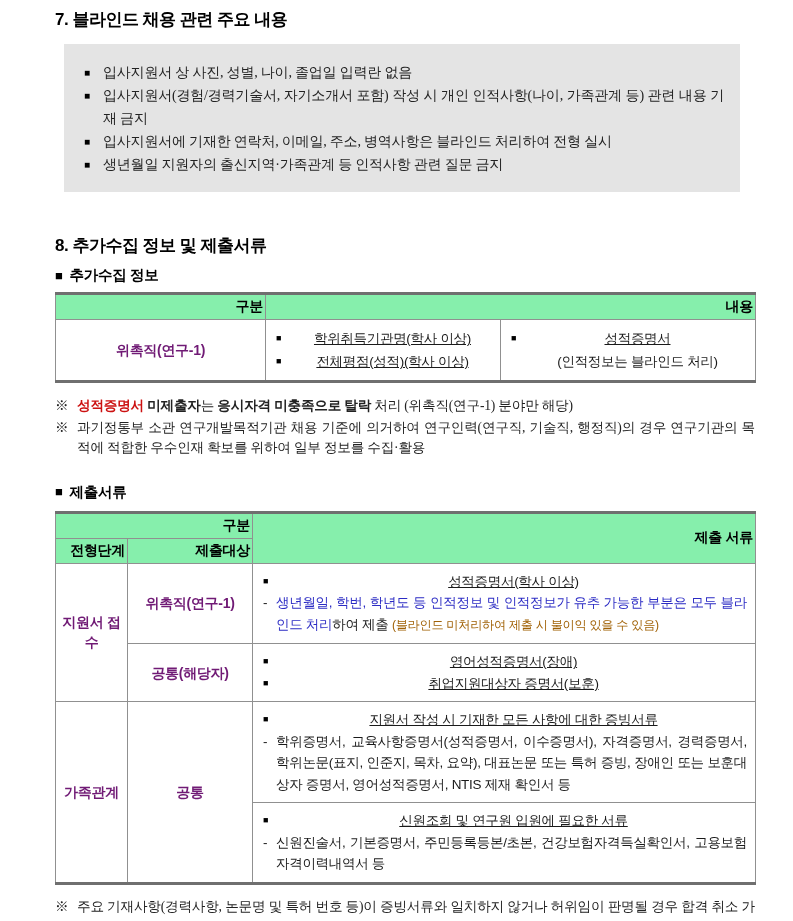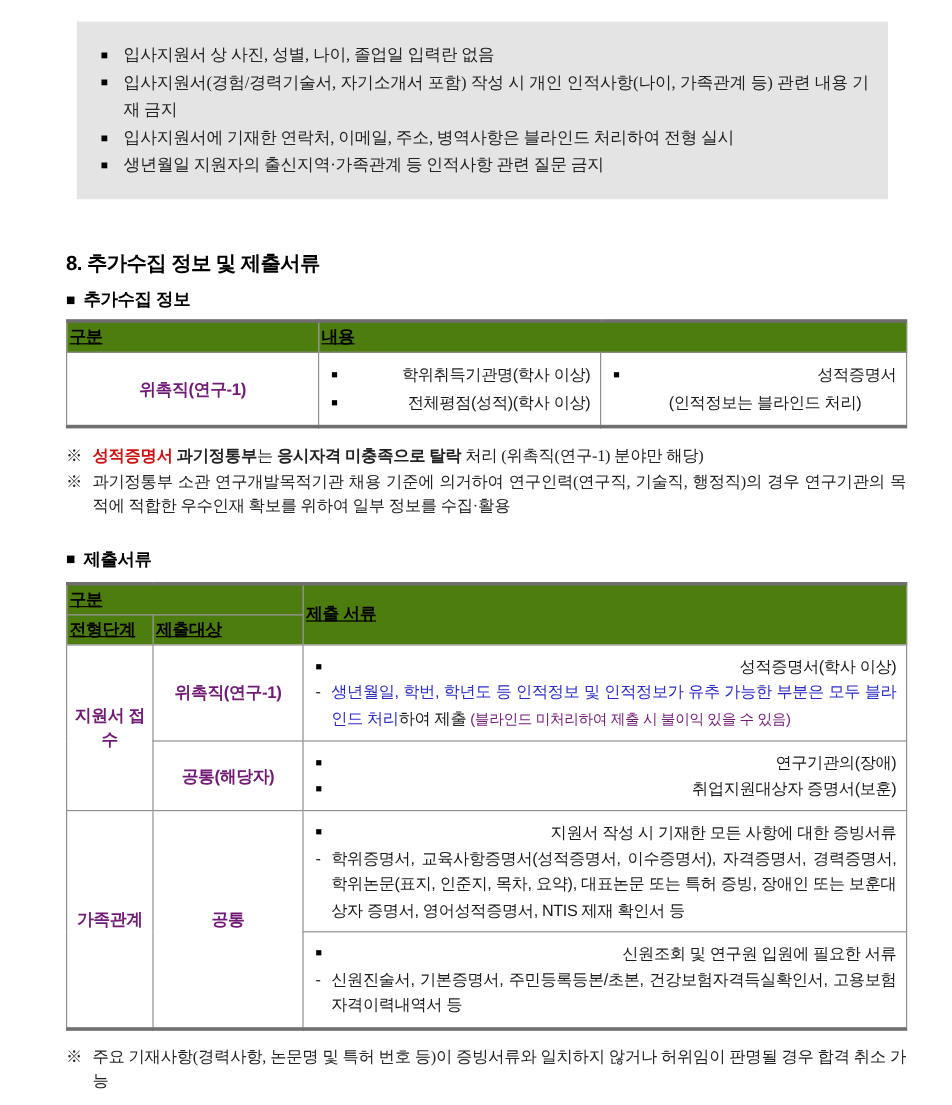--- a/index.html
+++ b/index.html
@@ -30,38 +30,38 @@
   
   .sub-label{display:flex;align-items:center;font-size:14.5px;font-weight:bold;
     color:#000;letter-spacing:-0.3px;}
   .sub-label .bigsq{font-size:13px;margin-right:7px;line-height:18px;}
 
   
   table{border-collapse:collapse;width:700px;table-layout:fixed;
     font-size:13.5px;letter-spacing:-0.3px;}
   table{border-top:3px solid #6f6f6f;border-bottom:3px solid #6f6f6f;}
   th,td{border:1px solid #909090;vertical-align:middle;}
-  th{background:#4d7c0f;font-weight:bold;text-align:left;
-    padding:3px 2px;font-size:14px;color:#000;text-decoration:underline;}
+  th{background:#86efac;font-weight:bold;text-align:right;
+    padding:3px 2px;font-size:14px;color:#000;}
   td.cat{font-weight:bold;text-align:center;font-size:14px;color:#701a75;
     padding:4px 2px;line-height:20px;}
   td.docs{padding:7px 8px 7px 10px;line-height:23px;color:#1a1a1a;}
   .docs-line{display:flex;}
   .docs-line .mk{flex:0 0 17px;font-size:9px;line-height:23px;color:#000;}
   .docs-line .mkd{flex:0 0 13px;line-height:23px;}
   .docs-line .tx{flex:1;text-align:justify;}
-  .docs-line .tx.nj{text-align:right;}
+  .docs-line .tx.nj{text-align:center;text-decoration:underline;}
   .cont-indent{padding-left:17px;text-align:center;}
   .t2 td.docs{line-height:21.5px;}
   .t2 .docs-line .mk{line-height:21.5px;}
   .t2 .docs-line .mkd{line-height:21.5px;}
 
   .blue{color:#2b2bc4;}
   .red{color:#cc1111;}
-  .red-small{color:#701a75;font-size:12.2px;}
+  .red-small{color:#a16207;font-size:12.2px;}
 
   
   .note{display:flex;font-size:13.6px;line-height:20.5px;
     font-family:"Liberation Serif",serif;color:#222;}
   .note .mk{flex:0 0 22px;line-height:20.5px;}
   .note .tx{flex:1;text-align:justify;letter-spacing:-0.2px;}
   .note .tx b{font-family:"Liberation Serif",serif;}
 
   
   .sp-title7{margin-top:2px;}
@@ -72,20 +72,21 @@
   .gap-sub2{margin-top:24px;}
   .gap-t2{margin-top:9px;}
   .gap-fn{margin-top:12px;}
   .note + .note{margin-top:1px;}
 </style>
 </head>
 <body>
 
 <div class="page">
 
+  <h1 class="sec-title sp-title7">7. 블라인드 채용 관련 주요 내용</h1>
 
   <div class="gray-box">
     <div class="box-line">
       <span class="mk">■</span>
       <span class="tx">입사지원서 상 사진, 성별, 나이, 졸업일 입력란 없음</span>
     </div>
     <div class="box-line">
       <span class="mk">■</span>
       <span class="tx">입사지원서(경험/경력기술서, 자기소개서 포함) 작성 시 개인 인적사항(나이, 가족관계 등) 관련 내용 기재 금지</span>
     </div>
@@ -135,21 +136,21 @@
           <span class="tx nj">성적증명서</span>
         </div>
         <div class="cont-indent">(인적정보는 블라인드 처리)</div>
       </td>
     </tr>
   </tbody>
     </table>
 
   <div class="note gap-n1">
     <span class="mk">※</span>
-    <span class="tx"><b class="red">성적증명서</b><b> 과기정통부</b><span>는 </span><b>응시자격 미충족으로 탈락</b><span> 처리 (위촉직(연구-1) 분야만 해당)</span></span>
+    <span class="tx"><b class="red">성적증명서</b><b> 미제출자</b><span>는 </span><b>응시자격 미충족으로 탈락</b><span> 처리 (위촉직(연구-1) 분야만 해당)</span></span>
   </div>
   <div class="note">
     <span class="mk">※</span>
     <span class="tx">과기정통부 소관 연구개발목적기관 채용 기준에 의거하여 연구인력(연구직, 기술직, 행정직)의 경우 연구기관의 목적에 적합한 우수인재 확보를 위하여 일부 정보를 수집·활용</span>
   </div>
 
   <div class="sub-label gap-sub2">
     <span class="bigsq">■</span>
     <span>제출서류</span>
   </div>
@@ -181,21 +182,21 @@
           <span class="mkd">-</span>
           <span class="tx"><span class="blue">생년월일, 학번, 학년도 등 인적정보 및 인적정보가 유추 가능한 부분은 모두 블라인드 처리</span><span>하여 제출 </span><span class="red-small">(블라인드 미처리하여 제출 시 불이익 있을 수 있음)</span></span>
         </div>
       </td>
     </tr>
     <tr>
       <td class="cat">공통(해당자)</td>
       <td class="docs">
         <div class="docs-line">
           <span class="mk">■</span>
-          <span class="tx nj">연구기관의(장애)</span>
+          <span class="tx nj">영어성적증명서(장애)</span>
         </div>
         <div class="docs-line">
           <span class="mk">■</span>
           <span class="tx nj">취업지원대상자 증명서(보훈)</span>
         </div>
       </td>
     </tr>
     <tr>
       <td class="cat" rowspan="2">가족관계</td>
       <td class="cat" rowspan="2">공통</td>

